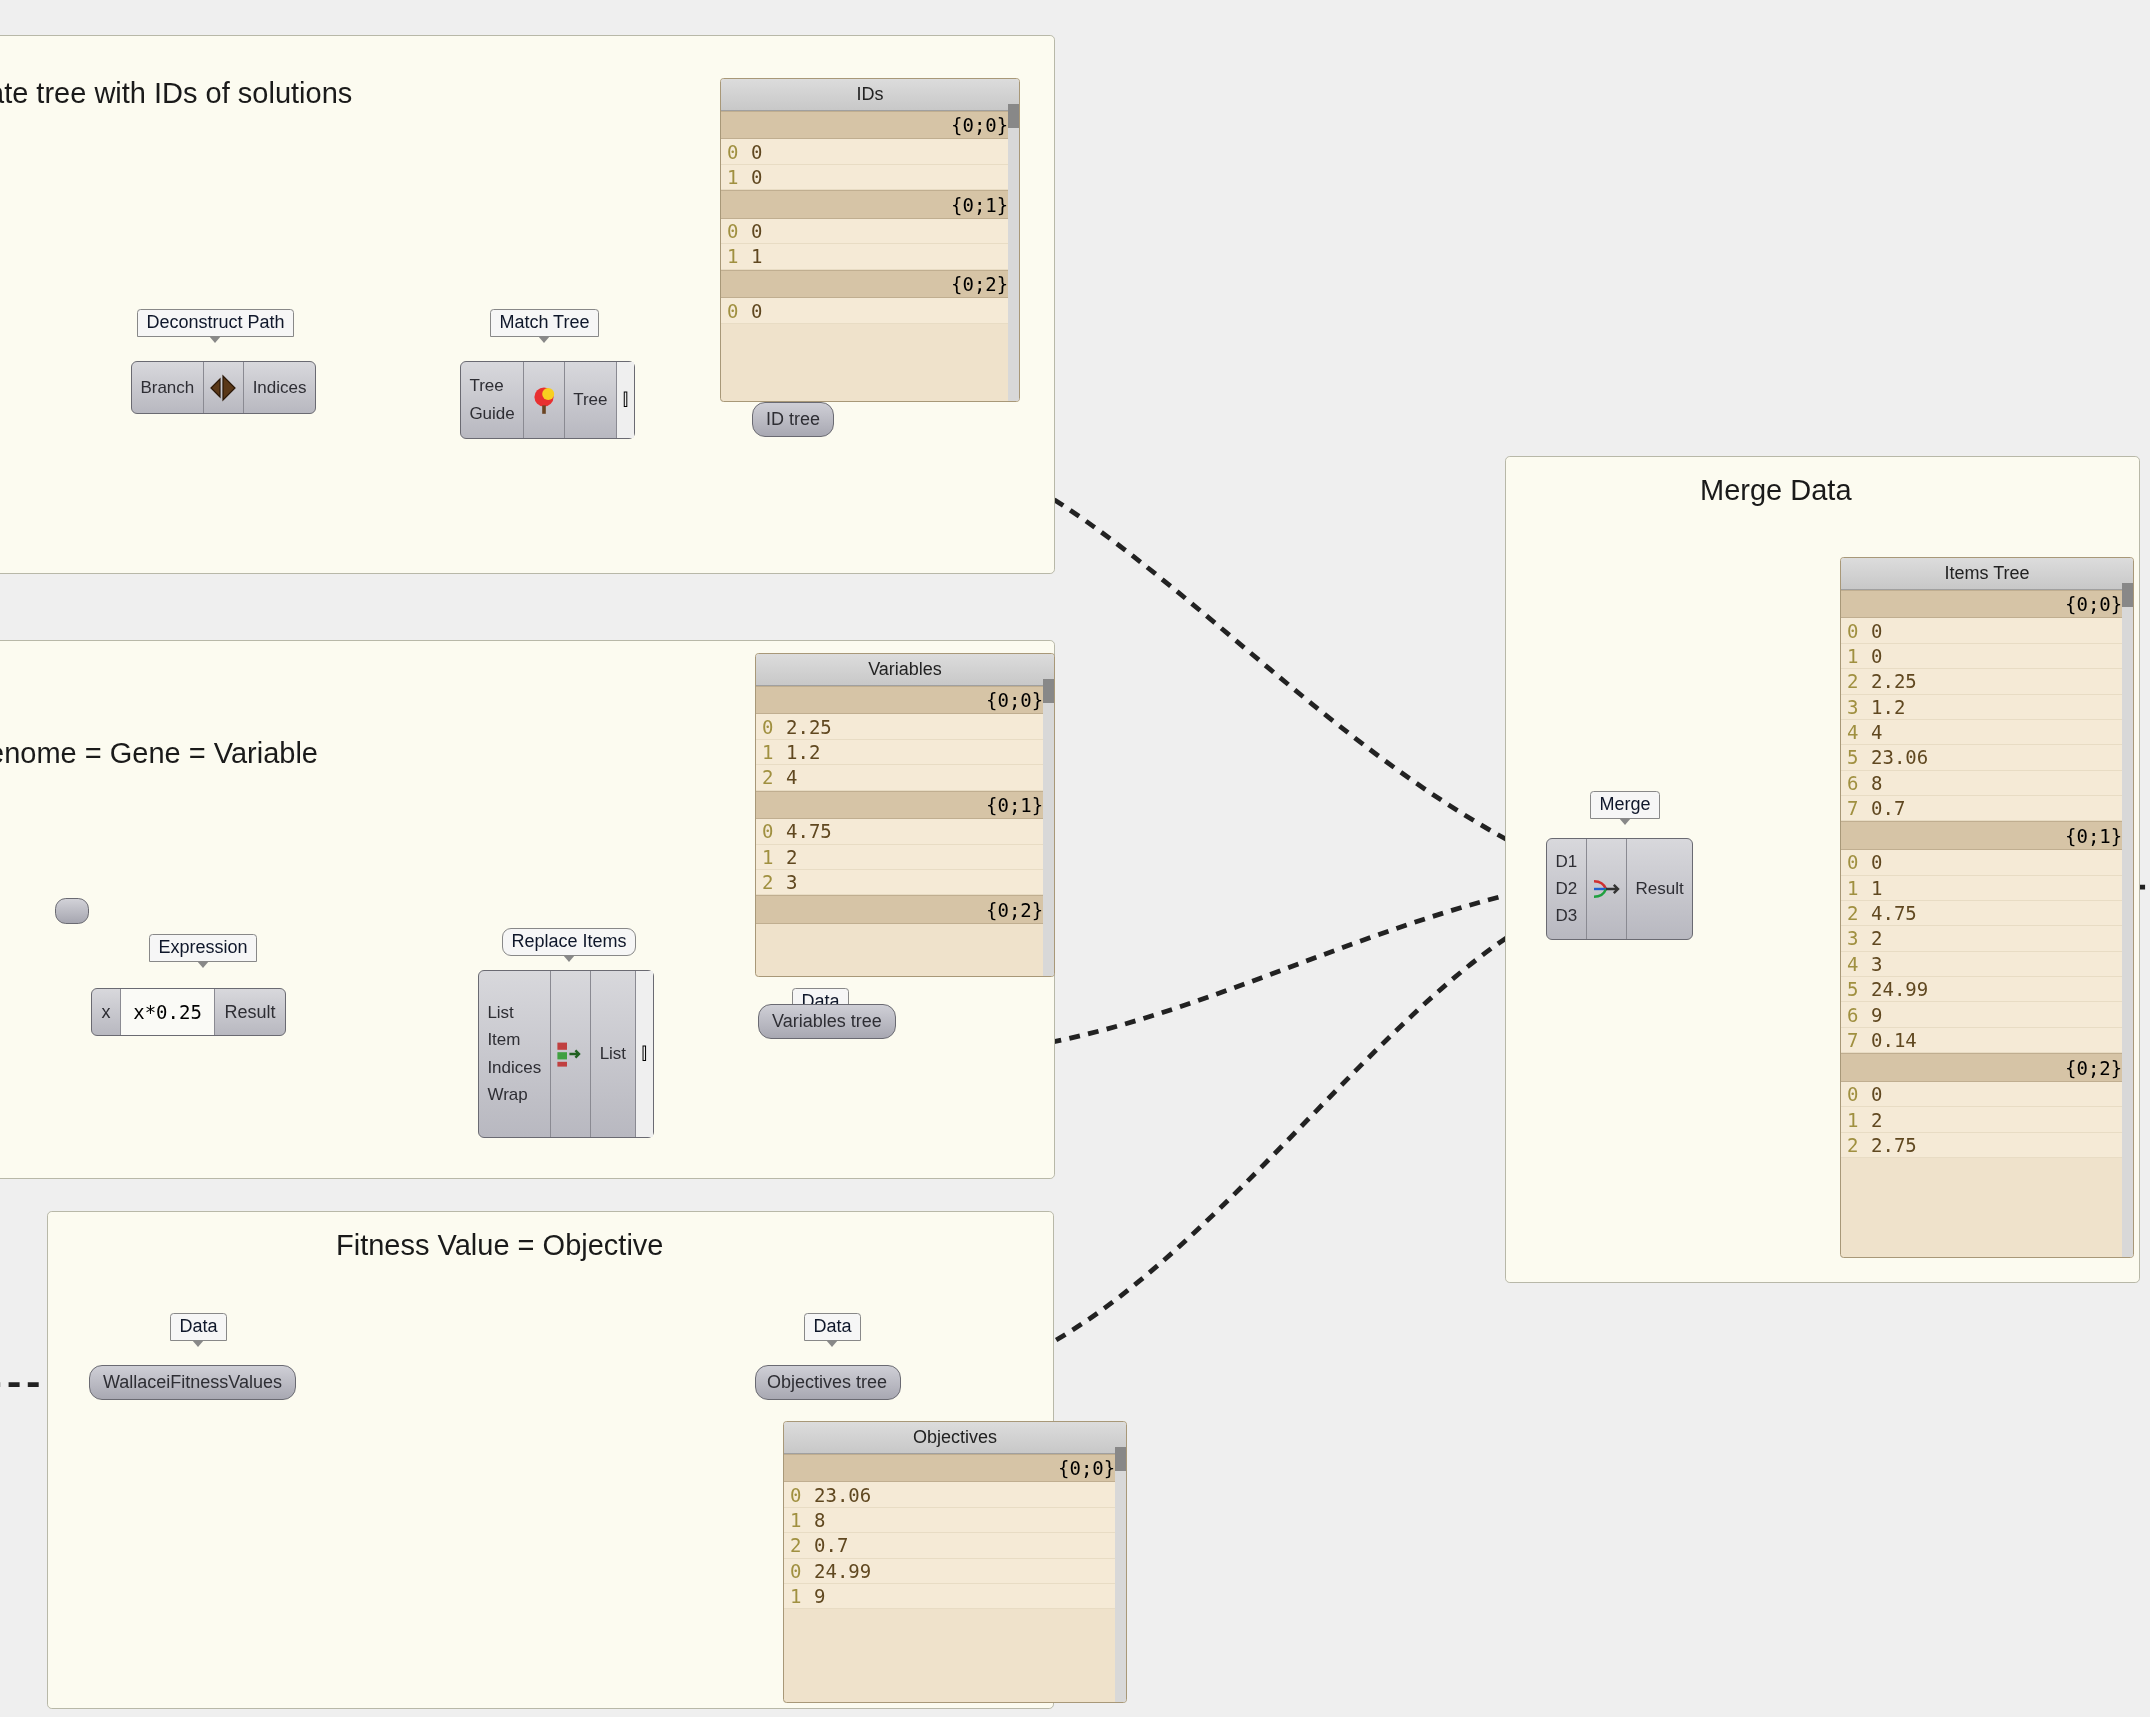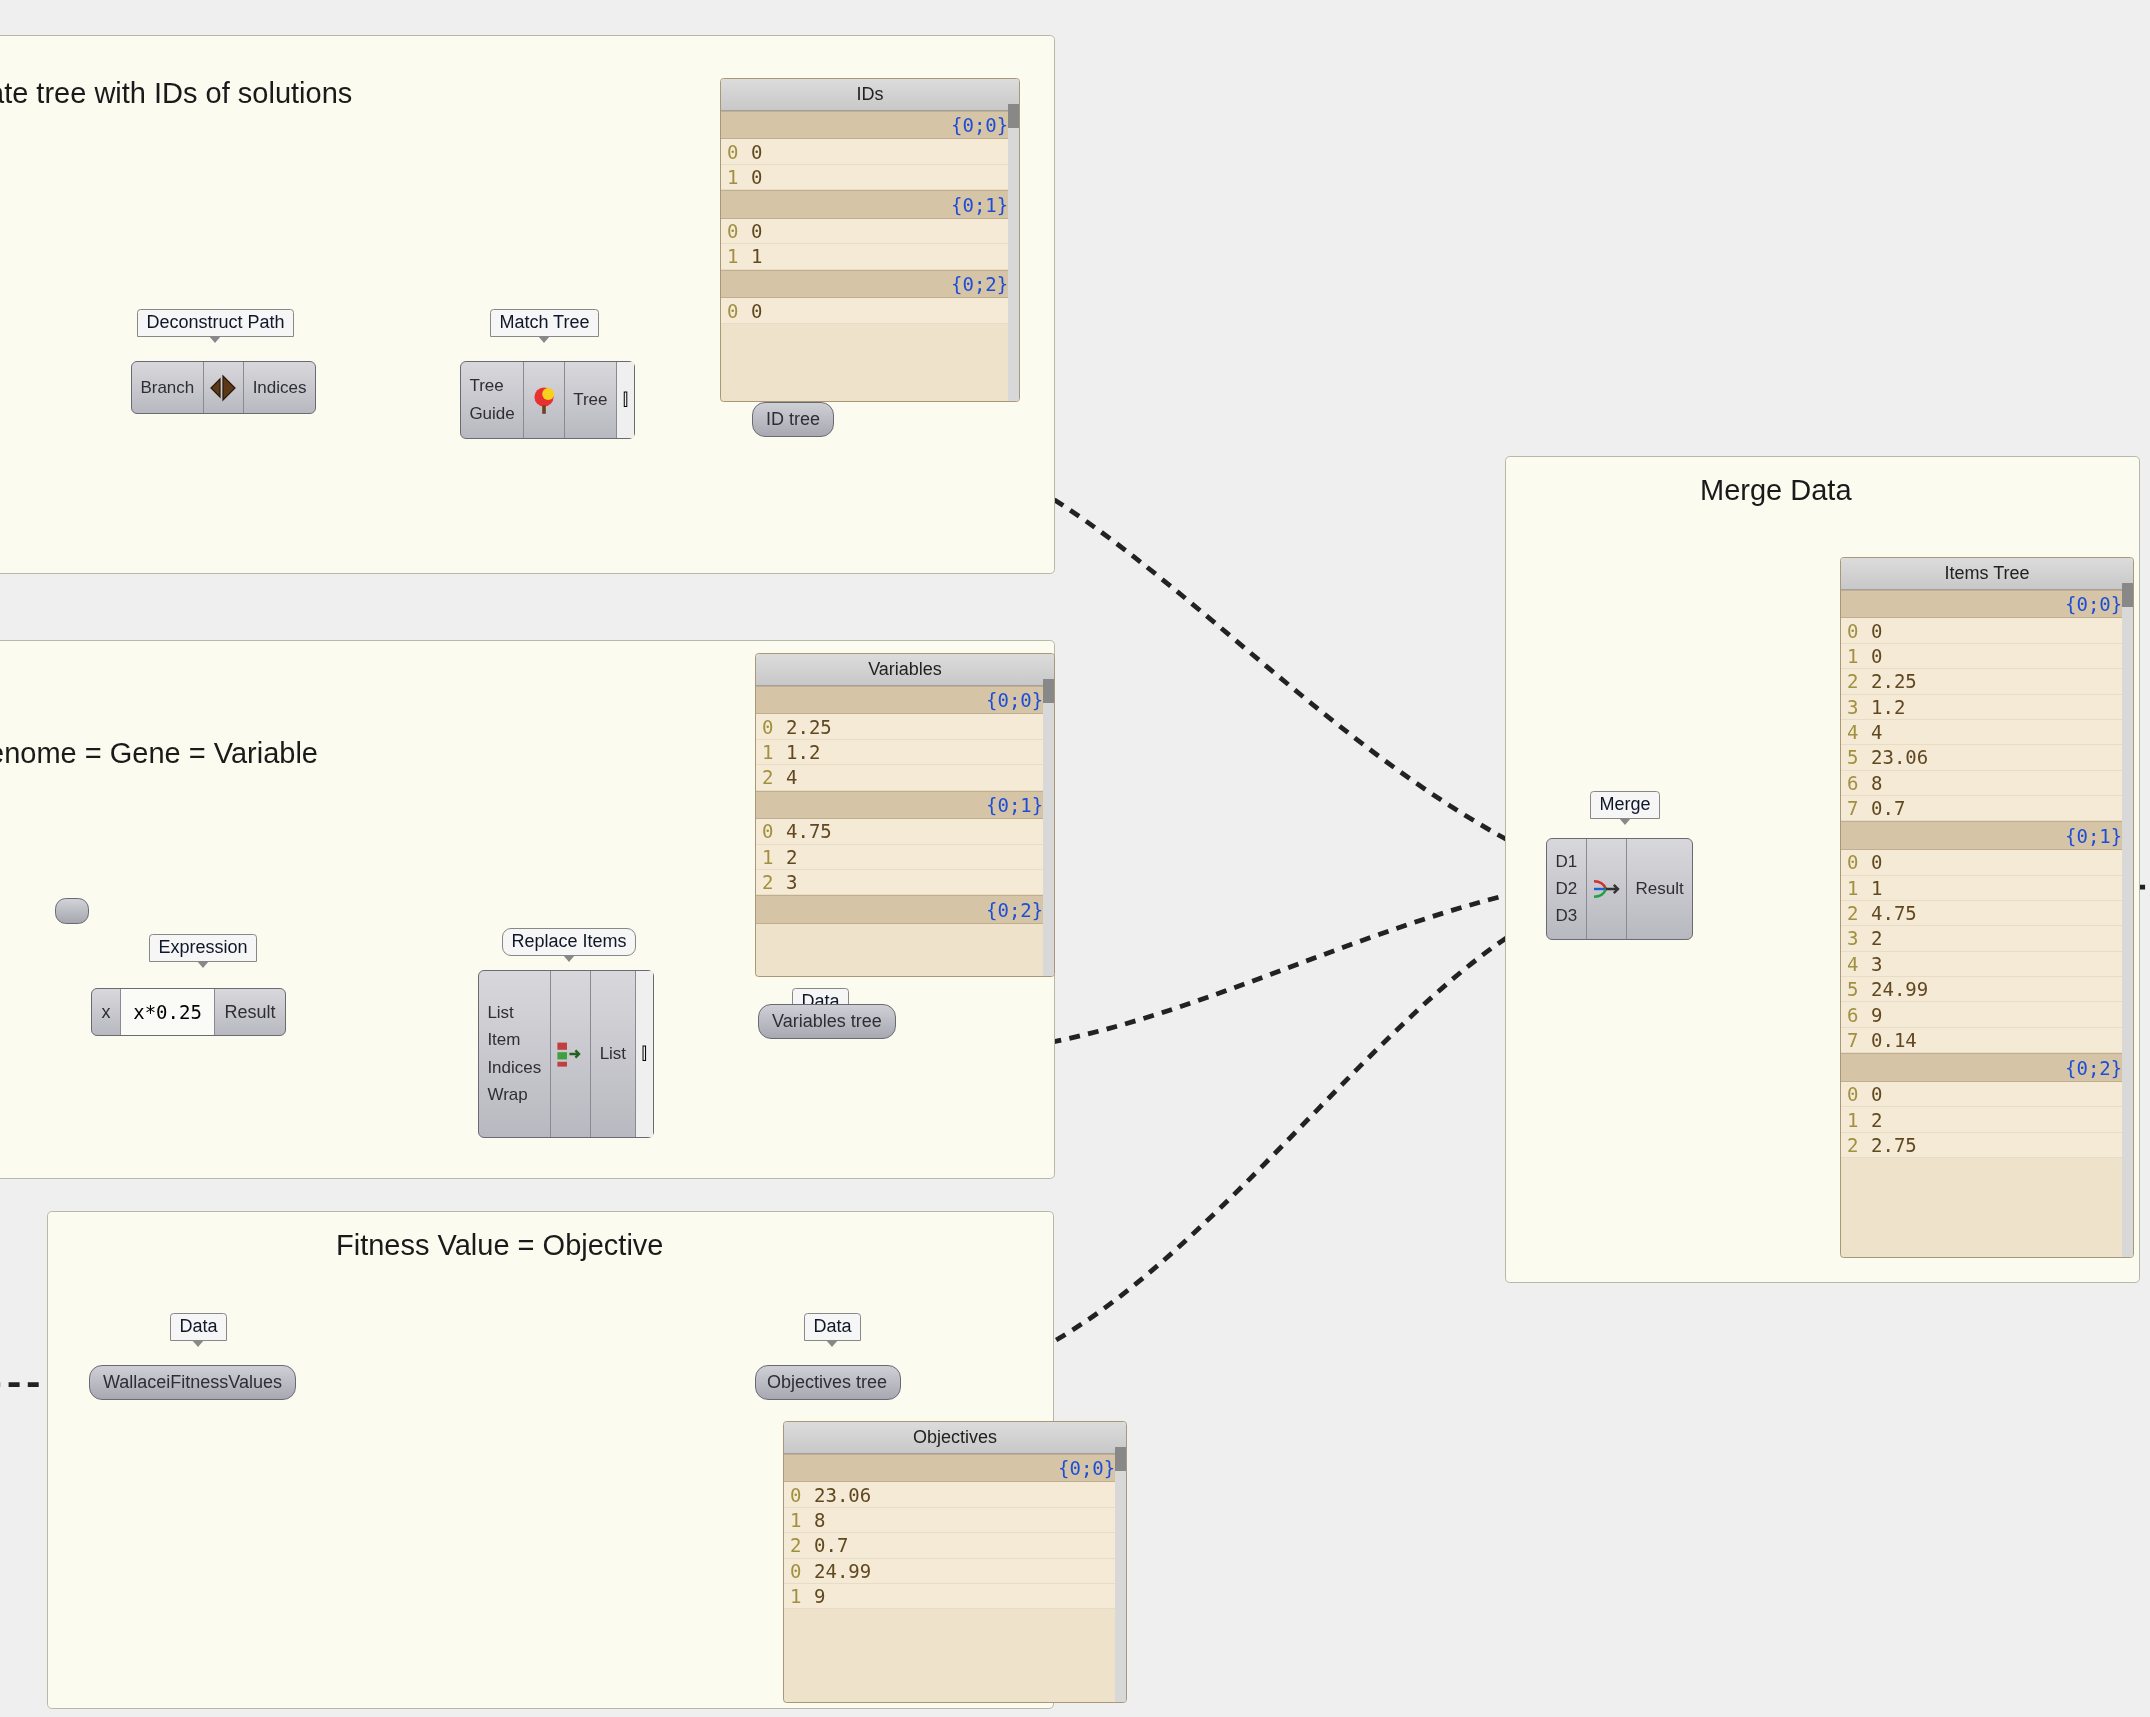--- a/index.html
+++ b/index.html
@@ -100,21 +100,21 @@
   color: #222;
 }
 .panel-body {
   font-family: "Consolas", monospace;
   font-size: 19px;
 }
 .panel-path {
   background: #d6c4a6;
   text-align: right;
   padding: 2.4px 10.8px 2.4px 2.4px;
-  color: #1d4ed8;
+  color: #000000;
   border-top: 0.6px solid #c0ae90;
   border-bottom: 0.6px solid #c0ae90;
 }
 .panel-row {
   display: flex;
   padding: 1.2px 6px;
   background: #f5ead6;
   border-bottom: 0.6px solid #e8dcc4;
 }
 .panel-row .idx { color: #a09040; width: 24px; }

